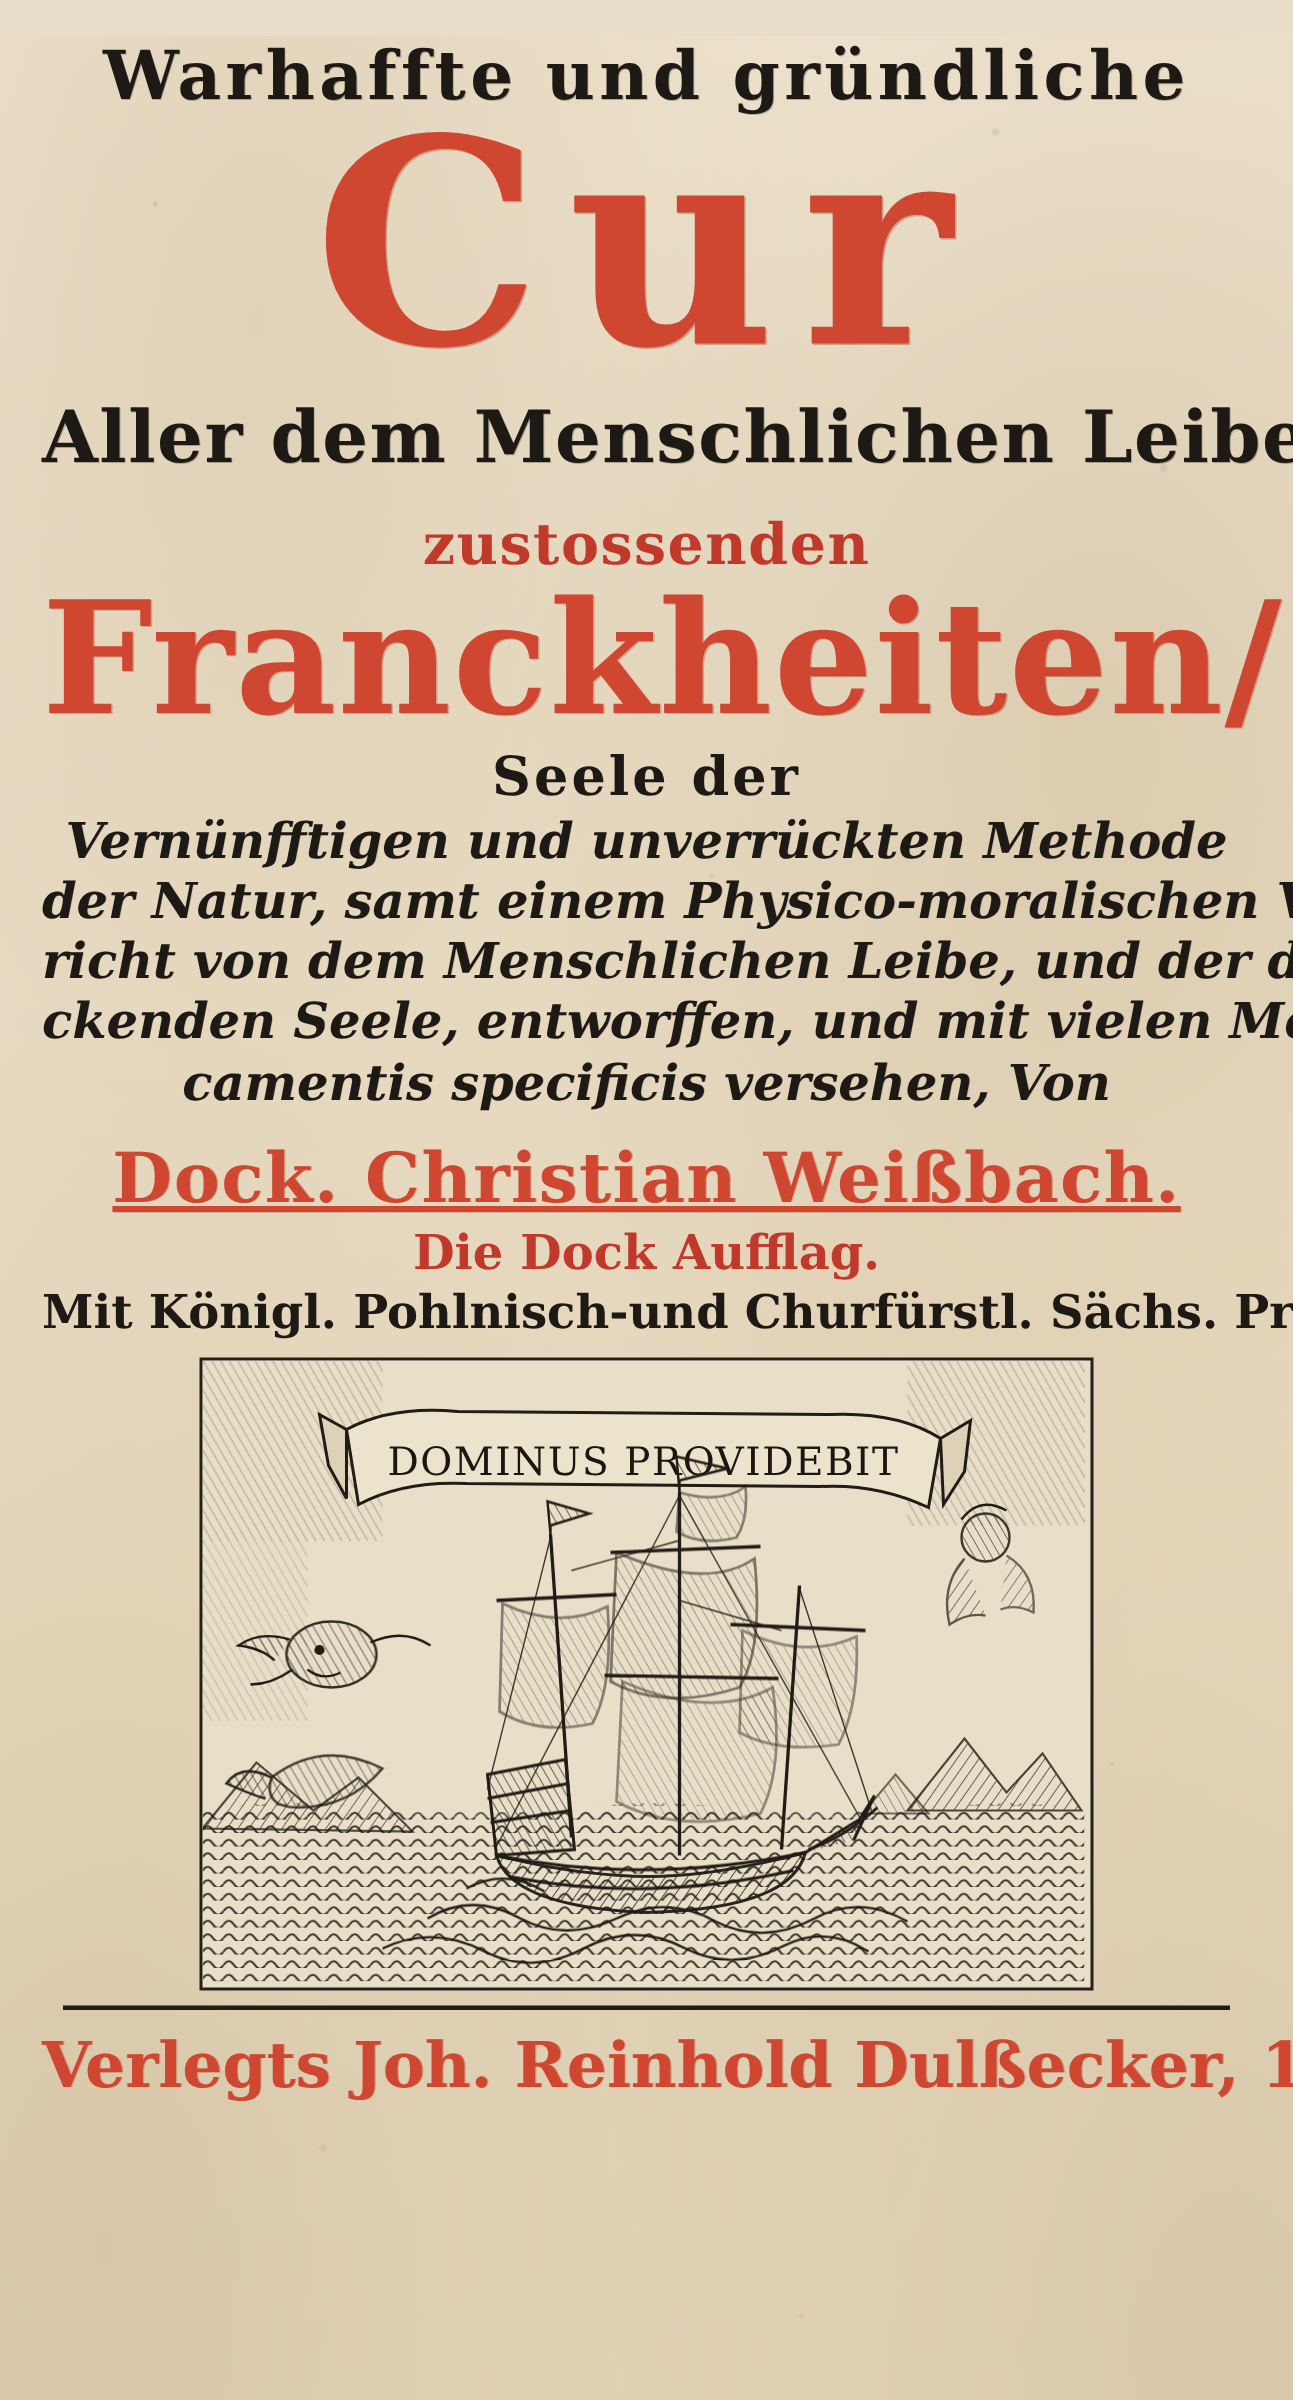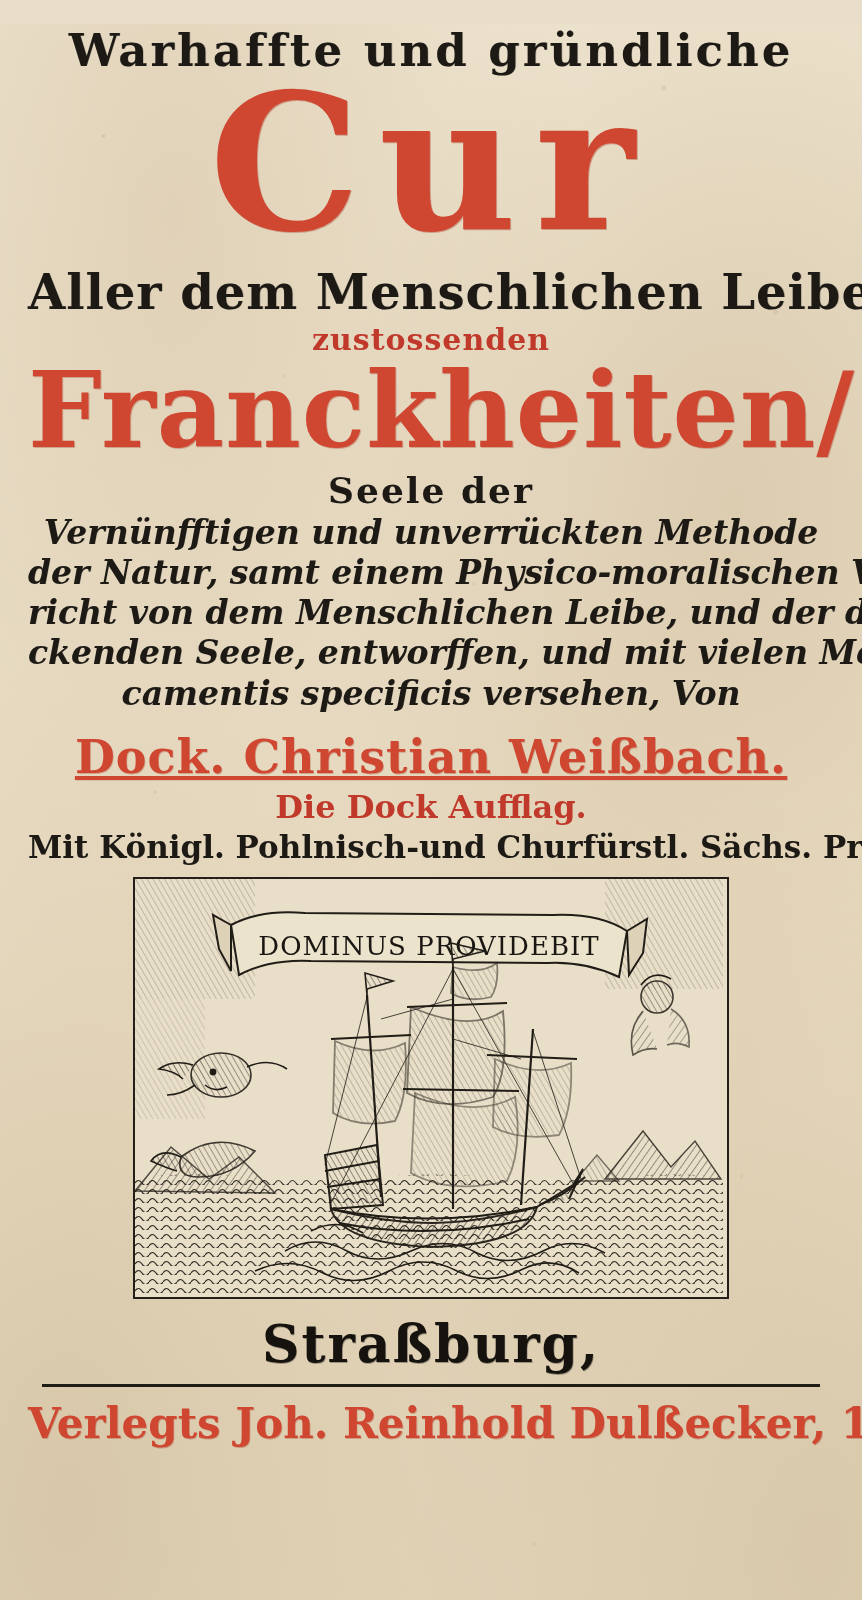--- a/index.html
+++ b/index.html
@@ -74,23 +74,23 @@
     color: #cf4631;
     text-shadow: 1px 1px 0 rgba(160,50,30,0.35);
   }
   .l-aller {
     font-size: 48px;
     letter-spacing: 1px;
     margin-top: 10px;
     text-shadow: 0.6px 0.4px 0 rgba(0,0,0,0.25);
   }
   .l-zustossenden {
-    font-size: 30px;
-    letter-spacing: 1px;
-    margin-top: 2px;
+    font-size: 38px;
+    letter-spacing: 1px;
+    margin-top: 20px;
     color: #c0392b;
   }
   .l-franckheiten {
     font-size: 104px;
     line-height: 1.0;
     letter-spacing: 1px;
     margin-top: 2px;
     color: #cf4631;
     text-shadow: 1px 1px 0 rgba(160,50,30,0.3);
   }
@@ -311,19 +311,18 @@
         </g>
 
         <g stroke="#201c16" stroke-width="1.6" fill="url(#hatch2)">
           <path d="M46 278 q34 -26 74 -6 q-22 26 -56 26 q-24 0 -18 -20 Z" opacity="0.85"></path>
           <path d="M46 278 q-20 -10 -30 4 q18 8 26 10"></path>
         </g>
       </svg>
     </div>
   </div>
 
-  <div class="line fraktur l-city">Straßburg,</div>
 
   <div class="rule"></div>
 
   <div class="line fraktur l-publisher">Verlegts Joh. Reinhold Dulßecker, 1739.</div>
 
 </div>
 
 </body></html>

